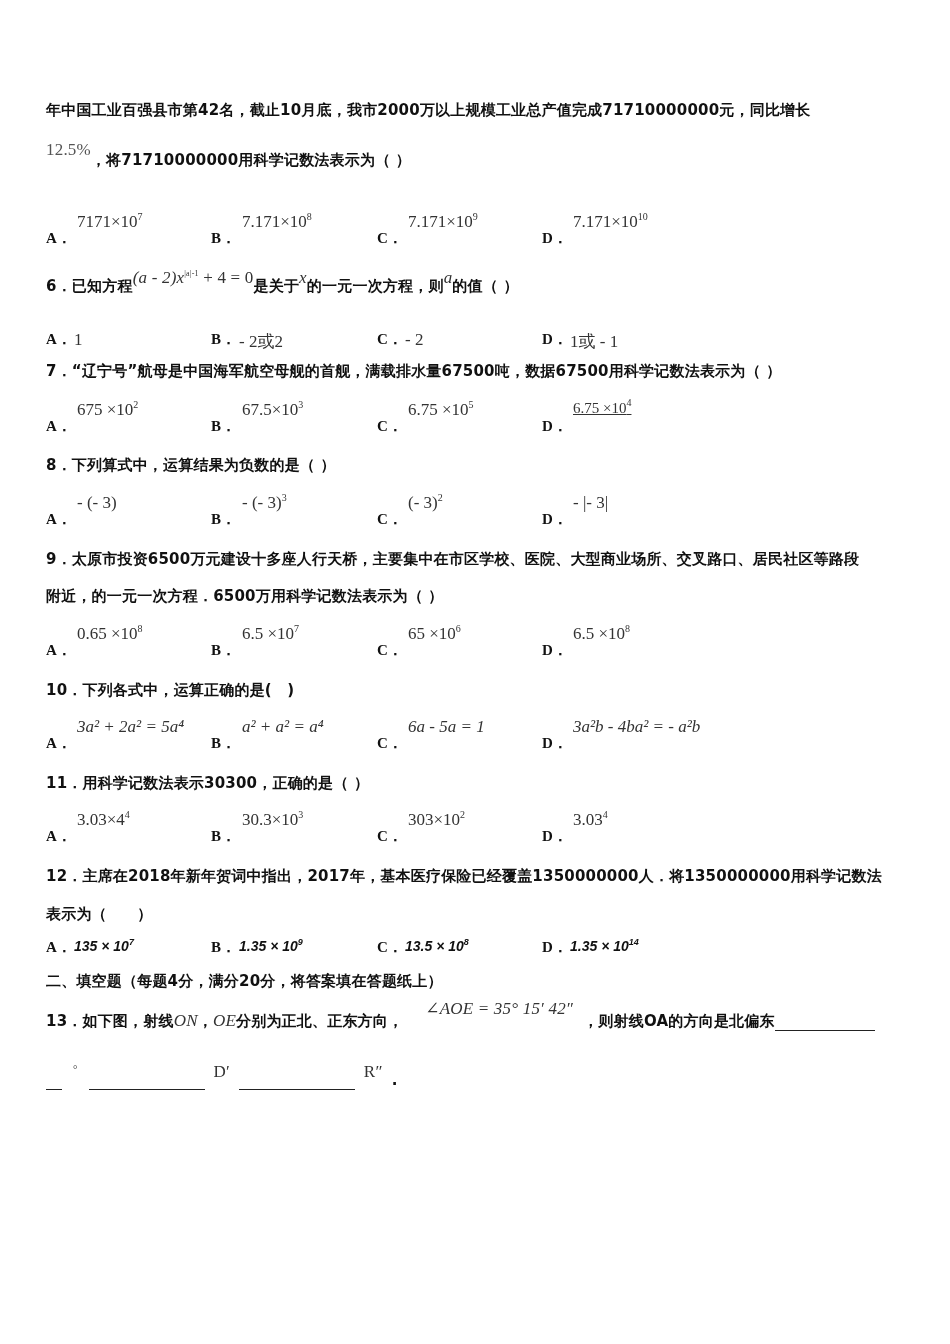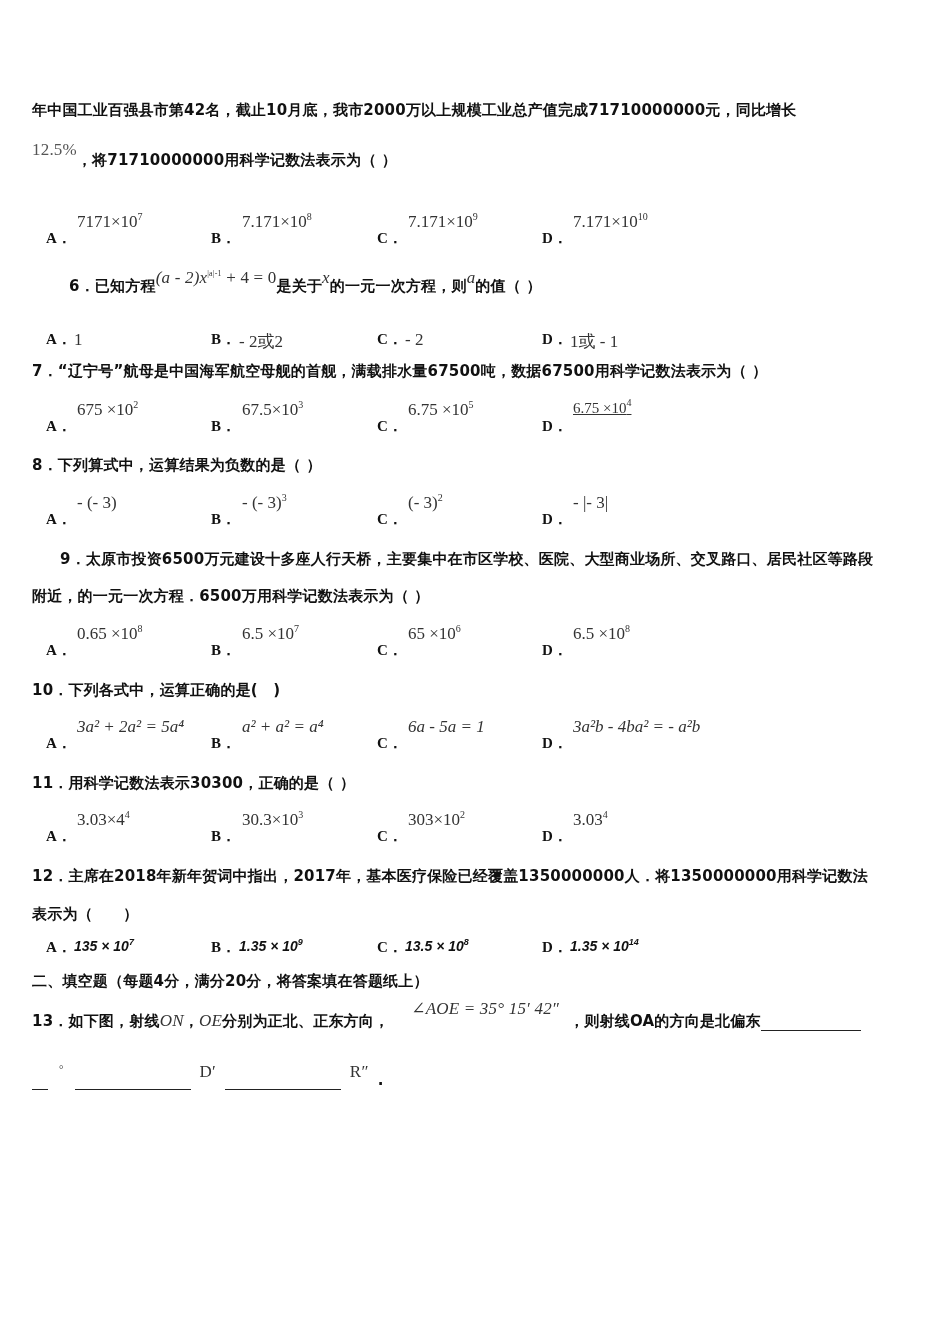--- a/index.html
+++ b/index.html
@@ -1,18 +1,18 @@
 <!DOCTYPE html>
 <html><head>
 <meta charset="utf-8">
 <style>
   html, body { margin: 0; padding: 0; background: #ffffff; }
   body { width: 950px; height: 1344px; position: relative; overflow: hidden;
          font-family: "DejaVu Sans", "Liberation Sans", sans-serif; color: #111; }
-  .line { position: absolute; left: 32px; white-space: nowrap; font-size: 15px; font-weight: bold; letter-spacing: 0.2px; }
+  .line { position: absolute; left: 46px; white-space: nowrap; font-size: 15px; font-weight: bold; letter-spacing: 0.2px; }
   .math { font-family: "Liberation Serif", "DejaVu Serif", serif; font-weight: normal; color: #333; font-size: 17px; }
   .math.small { font-size: 15px; text-decoration: underline; }
   .math sup { font-size: 10px; vertical-align: 7px; line-height: 0; }
   .opt-row { position: absolute; left: 46px; width: 860px; height: 40px; }
   .opt { position: absolute; top: 0; height: 40px; }
   .opt-label { position: absolute; left: 0; bottom: 2px; font-size: 15px; font-weight: bold; font-family: "Liberation Serif", "DejaVu Serif", serif; }
   .opt-val { position: absolute; left: 31px; top: 2px; white-space: nowrap; }
   .opt-inline .opt-label { bottom: auto; top: 8px; }
   .opt-inline .opt-val { top: 8px; left: 28px; }
   .o-a { left: 0; } .o-b { left: 165px; } .o-c { left: 331px; } .o-d { left: 496px; }
@@ -40,21 +40,21 @@
   <div class="opt o-c">
       <span class="opt-label">C．</span>
       <span class="opt-val math"><span>7.171×10</span><sup>9</sup></span>
     </div>
   <div class="opt o-d">
       <span class="opt-label">D．</span>
       <span class="opt-val math"><span>7.171×10</span><sup>10</sup></span>
     </div>
 </div>
 
-<div class="line" style="top:276px;margin-left:37px;">
+<div class="line" style="top:276px;">
   <span>6．已知方程</span><span class="math" style="position:relative; top:-8px;"><span class="it">(a - 2)x</span><sup style="font-size:8px;">|a|-1</sup><span> + 4 = 0</span></span><span>是关于</span><span class="math it" style="position:relative; top:-8px;">x</span><span>的一元一次方程，则</span><span class="math it" style="position:relative; top:-8px;">a</span><span>的值（ ）</span>
 </div>
 <div class="opt-row opt-inline" style="top:322px;">
   <div class="opt o-a">
       <span class="opt-label">A．</span>
       <span class="opt-val math">1</span>
     </div>
   <div class="opt o-b">
       <span class="opt-label">B．</span>
       <span class="opt-val math">- 2或2</span>
@@ -102,21 +102,21 @@
   <div class="opt o-c">
       <span class="opt-label">C．</span>
       <span class="opt-val math"><span>(- 3)</span><sup>2</sup></span>
     </div>
   <div class="opt o-d">
       <span class="opt-label">D．</span>
       <span class="opt-val math"><span>- |- 3|</span><sup></sup></span>
     </div>
 </div>
 
-<div class="line" style="top:550px;margin-left:28px;">9．太原市投资6500万元建设十多座人行天桥，主要集中在市区学校、医院、大型商业场所、交叉路口、居民社区等路段</div>
+<div class="line" style="top:550px;">9．太原市投资6500万元建设十多座人行天桥，主要集中在市区学校、医院、大型商业场所、交叉路口、居民社区等路段</div>
 <div class="line" style="top:587px;">附近，的一元一次方程．6500万用科学记数法表示为（ ）</div>
 <div class="opt-row" style="top:622px;">
   <div class="opt o-a">
       <span class="opt-label">A．</span>
       <span class="opt-val math"><span>0.65 ×10</span><sup>8</sup></span>
     </div>
   <div class="opt o-b">
       <span class="opt-label">B．</span>
       <span class="opt-val math"><span>6.5 ×10</span><sup>7</sup></span>
     </div>

